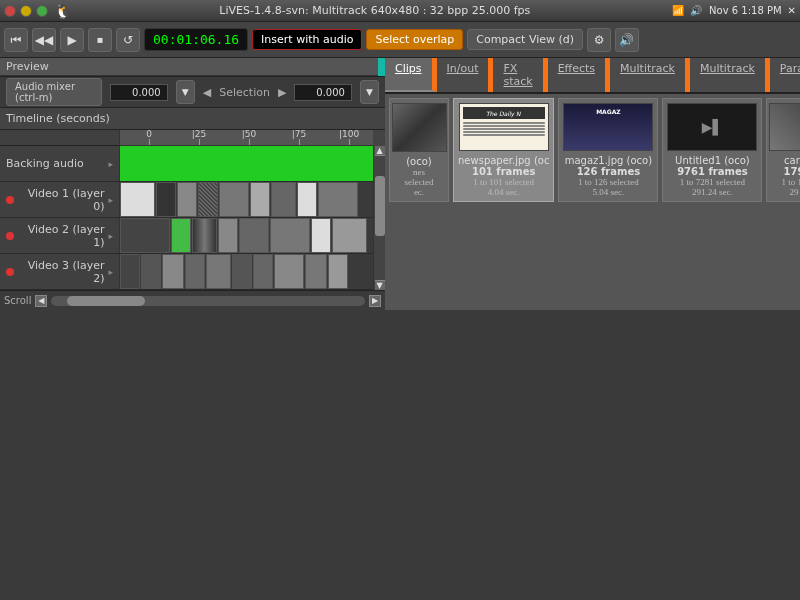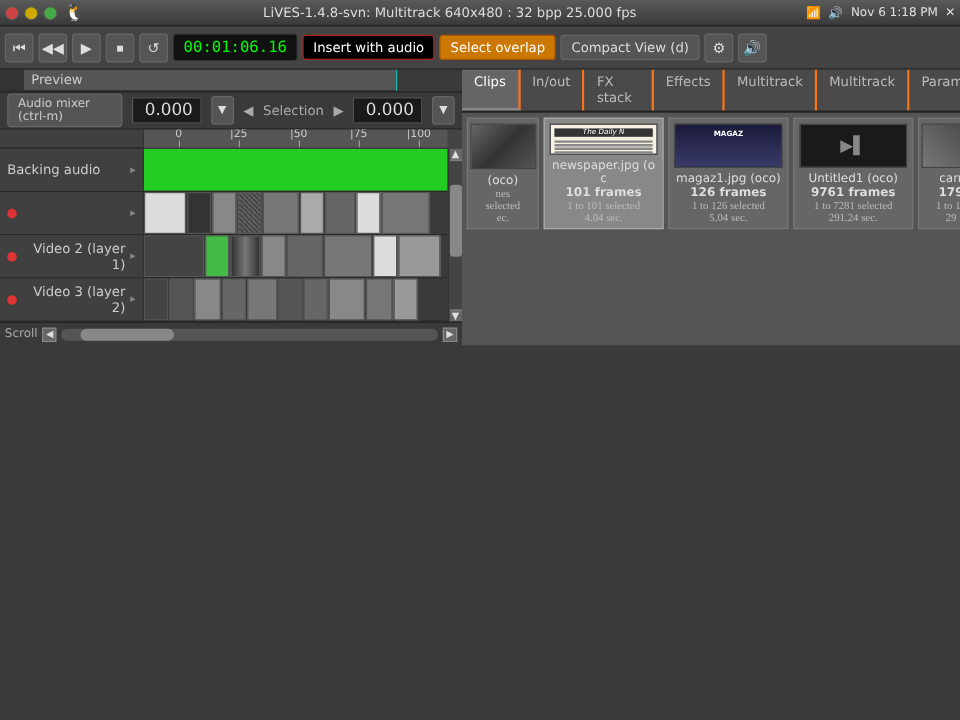--- a/index.html
+++ b/index.html
@@ -95,26 +95,25 @@
       background: #555;
       border: 1px solid #666;
       color: #ddd;
       padding: 2px 4px;
       font-size: 11px;
       border-radius: 3px;
     }
 
     
     #preview-panel {
-      width: 331px;
+      width: 385px;
       display: flex;
       flex-direction: column;
       background: #333;
-      border-right: 1px solid #14b8a6;
-      padding-left: 20px;
+      border-right: 7px solid #14b8a6;
     }
     #preview-label {
       background: #555;
       padding: 2px 6px;
       font-size: 11px;
       color: #ccc;
       border-bottom: 1px solid #333;
     }
     #preview-canvas {
       flex: 1;
@@ -168,21 +167,21 @@
       border-radius: 3px;
       color: #ccc;
       padding: 2px 8px;
       font-size: 10px;
       cursor: pointer;
     }
     .value-box {
       background: #1a1a1a;
       border: 1px solid #555;
       color: #ddd;
-      font-size: 14px;
+      font-size: 10px;
       padding: 2px 6px;
       width: 70px;
       text-align: right;
     }
     .selection-area {
       flex: 1;
       display: flex;
       align-items: center;
       gap: 4px;
       justify-content: center;
@@ -290,22 +289,23 @@
     #clip-tabs {
       display: flex;
       background: #444;
       border-bottom: 2px solid #222;
     }
     .clip-tab {
       padding: 4px 10px;
       font-size: 11px;
       color: #bbb;
       cursor: pointer;
-      border-right: 2px solid #f97316;
+      border-right: 5px solid #f97316;
       background: #4a4a4a;
+      text-decoration: underline;
     }
     .clip-tab.active {
       background: #666;
       color: #fff;
       border-bottom: 2px solid #888;
     }
 
     
     #clip-grid {
       flex: 1;
@@ -535,20 +535,23 @@
         <span>◀</span>
         <div class="selection-line"></div>
         <span>Selection</span>
         <div class="selection-line"></div>
         <span>▶</span>
       </div>
       <div class="value-box">0.000</div>
       <div class="tb-icon-btn" style="font-size:9px;">▼</div>
     </div>
 
+    <div id="timeline-header">
+      <span>Timeline (seconds)</span>
+    </div>
 
     <div style="display:flex; margin-left:0;">
       <div style="width:120px; background:#404040; border-right:1px solid #333; border-bottom:1px solid #222; height:16px; flex-shrink:0;"></div>
       <div id="timeline-ruler" style="flex:1; margin:0;">
         <div class="ruler-marks">
           <div class="ruler-mark">
             <span>0</span>
             <div class="ruler-tick"></div>
           </div>
           <div class="ruler-mark">
@@ -582,20 +585,21 @@
             <span class="track-arrow">▸</span>
           </div>
           <div class="track-content">
             <div class="backing-track"></div>
           </div>
         </div>
 
         <div class="track-row">
           <div class="track-label">
             <div class="track-dot"></div>
+            <span>Video 1 (layer 0)</span>
             <span class="track-arrow">▸</span>
           </div>
           <div class="track-content">
             <div class="timeline-clips">
               <div class="timeline-clip white" style="width:35px;"></div>
               <div class="timeline-clip dark" style="width:18px;"></div>
               <div class="timeline-clip" style="width:12px; background:#888;"></div>
               <div class="timeline-clip" style="width:20px; background: #555; background-image:linear-gradient(45deg,#666 25%,#444 25%,#444 50%,#666 50%,#666 75%,#444 75%,#444 100%); background-size:4px 4px;"></div>
               <div class="timeline-clip" style="width:30px; background:#777;"></div>
               <div class="timeline-clip" style="width:15px; background:#aaa;"></div>

